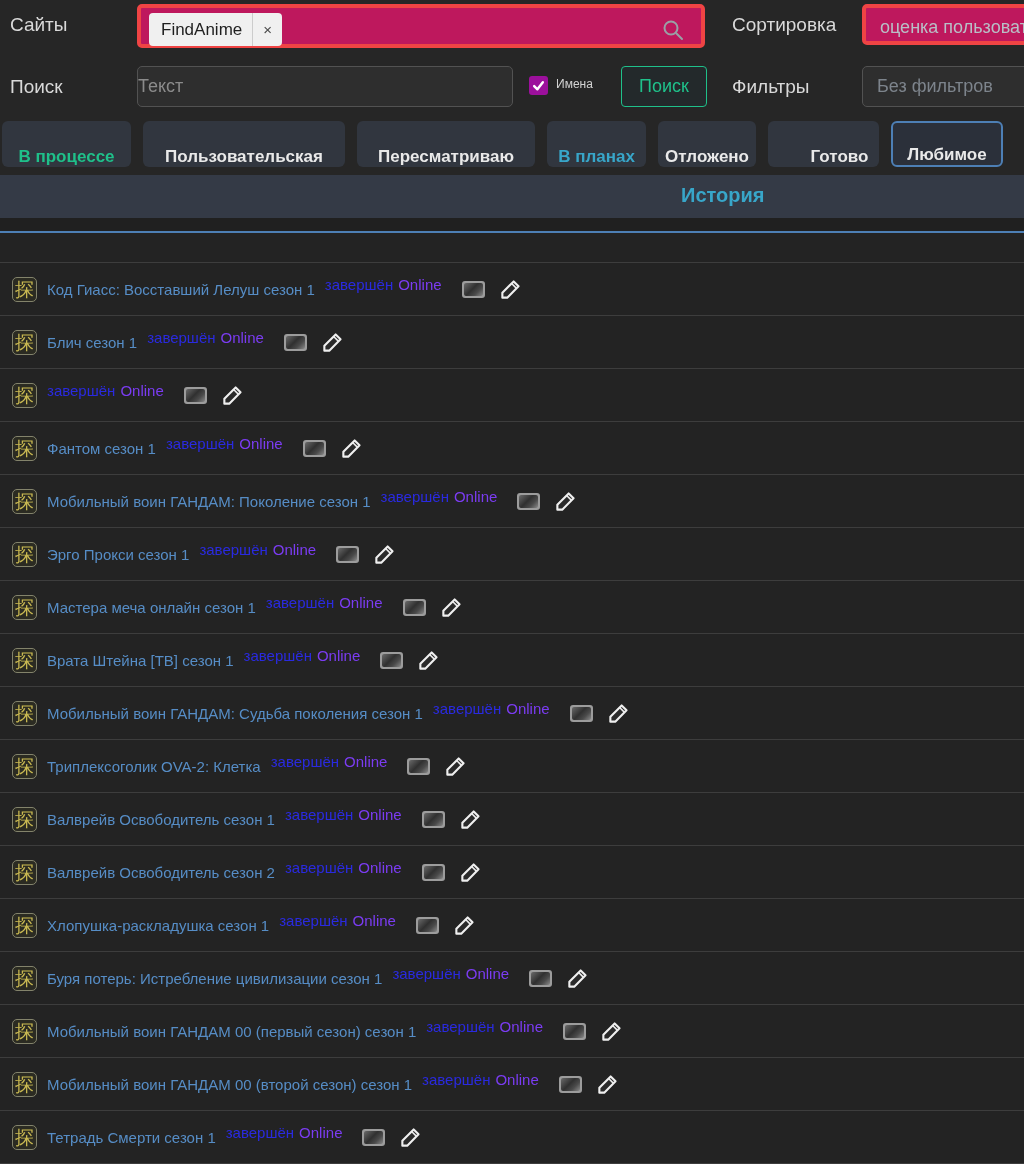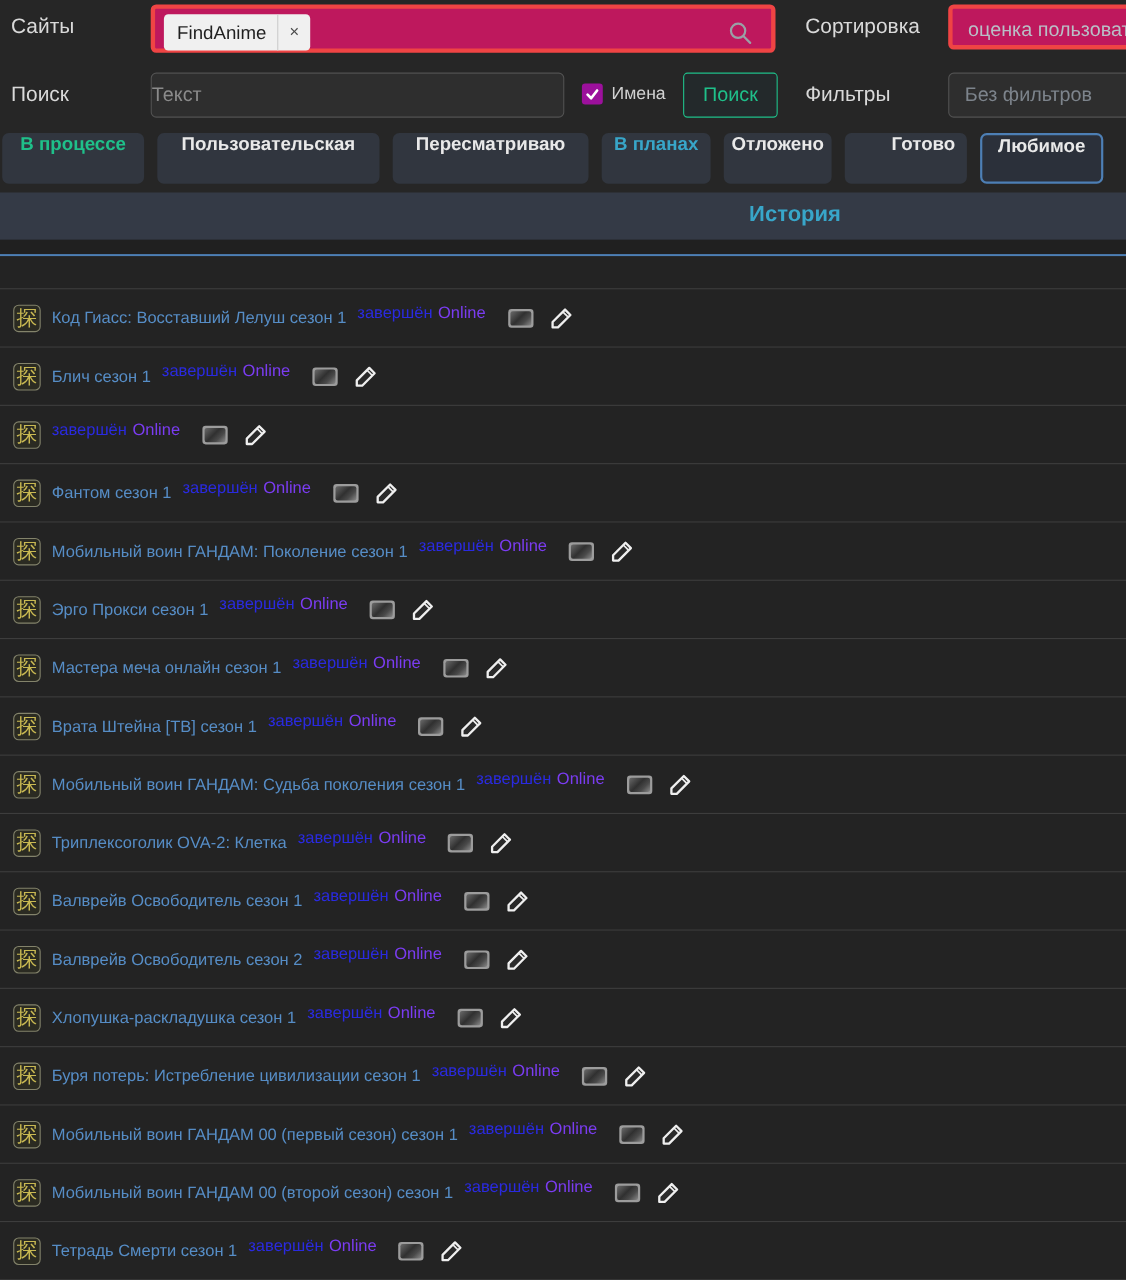--- a/index.html
+++ b/index.html
@@ -35,32 +35,32 @@
   .text-input::placeholder { color:#8b8b8b; opacity:1; }
   .filters-input { left:862px; top:66px; width:272px; height:41px; background:#2e2e2e;
     border:1px solid #525252; border-radius:5px; position:absolute;
     color:#7d848c; font-size:18px; padding-left:14px; outline:none; }
   .filters-input::placeholder { color:#7d848c; opacity:1; }
   .checkbox {
     position:absolute; left:529px; top:76px; width:19px; height:19px;
     background:var(--checkbox-magenta); border-radius:3px;
     display:flex; align-items:center; justify-content:center; cursor:pointer;
   }
-  .names-label { position:absolute; left:556px; top:77px; color:#d2d2d2; font-size:16px; }
+  .names-label { position:absolute; left:556px; top:77px; color:#d2d2d2; font-size:12px; }
   .search-btn {
     position:absolute; left:621px; top:66px; width:86px; height:41px;
     background:#23292b; border:1px solid var(--accent-green); border-radius:4px;
     color:var(--accent-green); font-size:18px; cursor:pointer;
     font-family:inherit;
   }
   .tabs { position:absolute; left:2px; top:121px; height:46px; display:flex; }
   .tab {
     height:46px; background:#31363f; border:none; border-radius:6px;
     color:#e9e9e9; font-weight:bold; font-size:17px; cursor:pointer;
-    font-family:inherit; flex:0 0 auto; display:flex; align-items:flex-start; justify-content:center;
+    font-family:inherit; flex:0 0 auto; display:flex; align-items:flex-end; justify-content:center;
   }
   .tab--active  { color:var(--accent-green); }
   .tab--link    { color:var(--accent-blue); }
   .tab--selected{ border:2px solid var(--selected-tab-border); background:#2b303a; }
   .section-bar {
     position:absolute; left:0; top:175px; width:1024px; height:43px;
     background:var(--section-bar-bg);
   }
   .section-title {
     position:absolute; left:681px; top:9px; color:var(--accent-blue);

